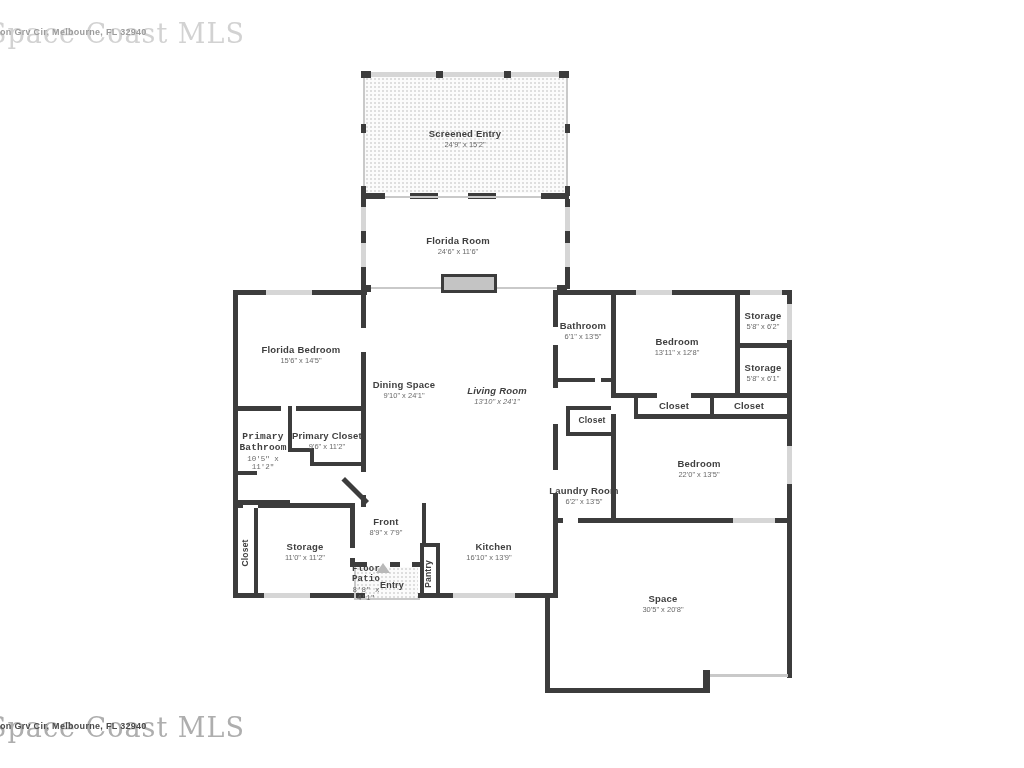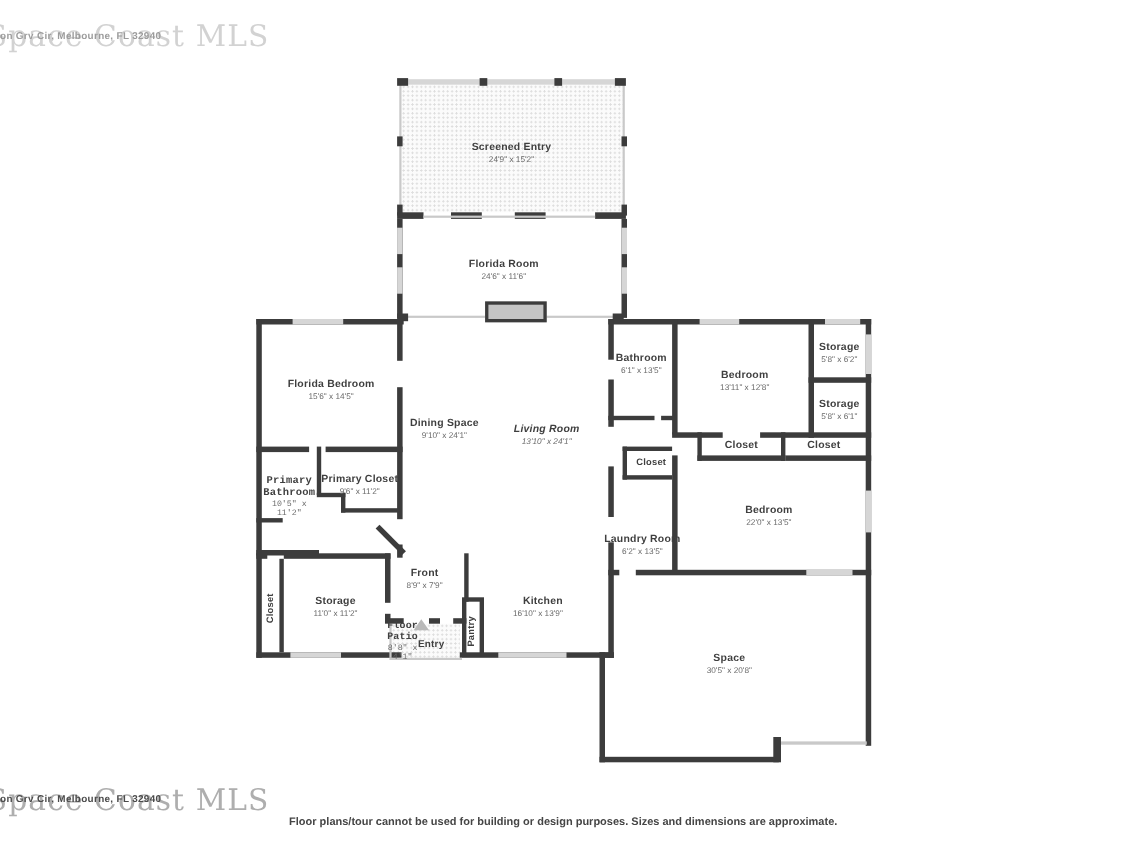--- a/index.html
+++ b/index.html
@@ -231,14 +231,13 @@
     <div class="rdims">8'8" x 4'1"</div>
   </div>
   <div class="room-label" style="left:392px;top:585px;">
     <div class="rname" style="font-size:9px;">Entry</div>
   </div>
   <div class="room-label" style="left:663px;top:604px;">
     <div class="rname">Space</div>
     <div class="rdims">30'5" x 20'8"</div>
   </div>
 
-  <div class="disclaimer">Floor plans/tour cannot be used for building or design purposes. Sizes and dimensions are approximate.</div>
 </div>
 
 </body></html>

